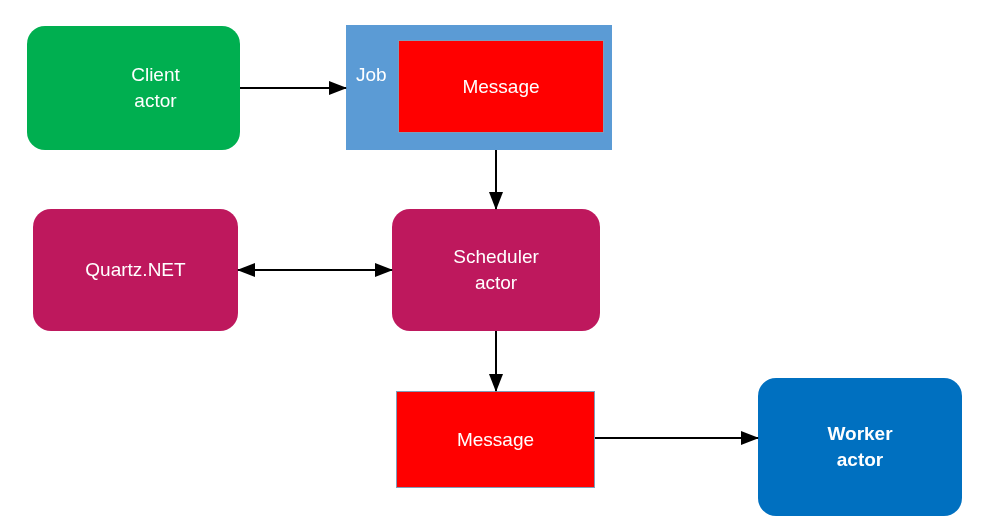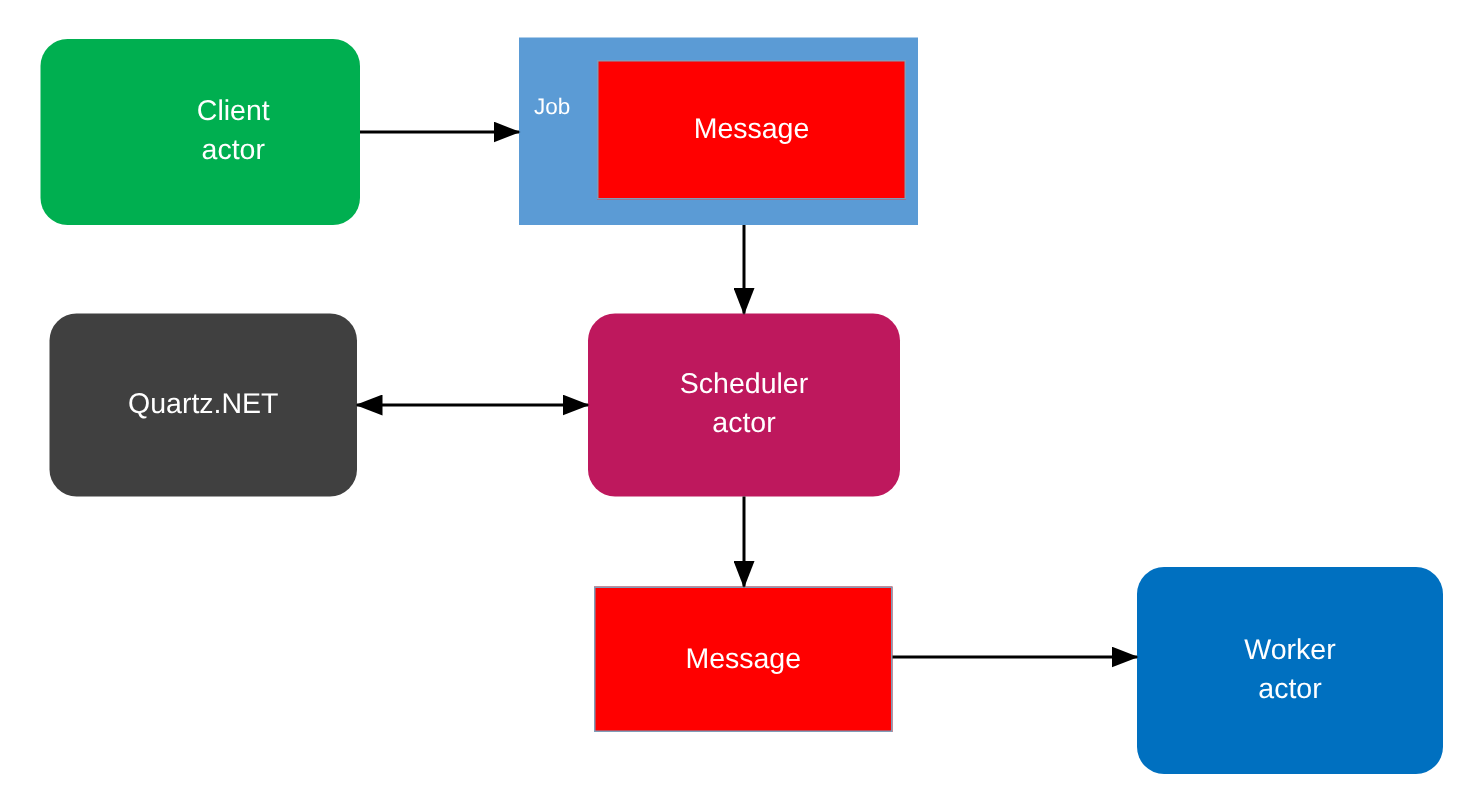--- a/index.html
+++ b/index.html
@@ -43,52 +43,53 @@
   }
   #job-container {
     left: 346px; top: 25px;  width: 266px; height: 125px;
     background: #5B9BD5;
     display: block;
   }
   #job-label {
     position: absolute;
     left: 10px; top: 37px;
     color: #ffffff;
-    font-size: 15px;
+    font-size: 19px;
     font-family: "Liberation Sans", sans-serif;
   }
   #job-message {
     position: absolute;
     left: 52px; top: 15px; width: 206px; height: 93px;
     background: #FF0000;
     border: 1px solid #7F9DB9;
     box-sizing: border-box;
     display: flex;
     align-items: center;
     justify-content: center;
     color: #ffffff;
     font-size: 19px;
     font-family: "Liberation Sans", sans-serif;
   }
   #quartz-net {
     left: 33px;  top: 209px; width: 205px; height: 122px;
-    background: #404040;
+    background: #be185d;
   }
   #scheduler-actor {
     left: 392px; top: 209px; width: 208px; height: 122px;
     background: #be185d;
   }
   #bottom-message {
     left: 396px; top: 391px; width: 199px; height: 97px;
     background: #FF0000;
     border: 1px solid #7F9DB9;
   }
   #worker-actor {
     left: 758px; top: 378px; width: 204px; height: 138px;
     background: #0070C0;
+    font-weight: bold;
   }
   
   #connectors {
     position: absolute;
     left: 0; top: 0;
     width: 989px;
     height: 526px;
     pointer-events: none;
   }
 </style>

